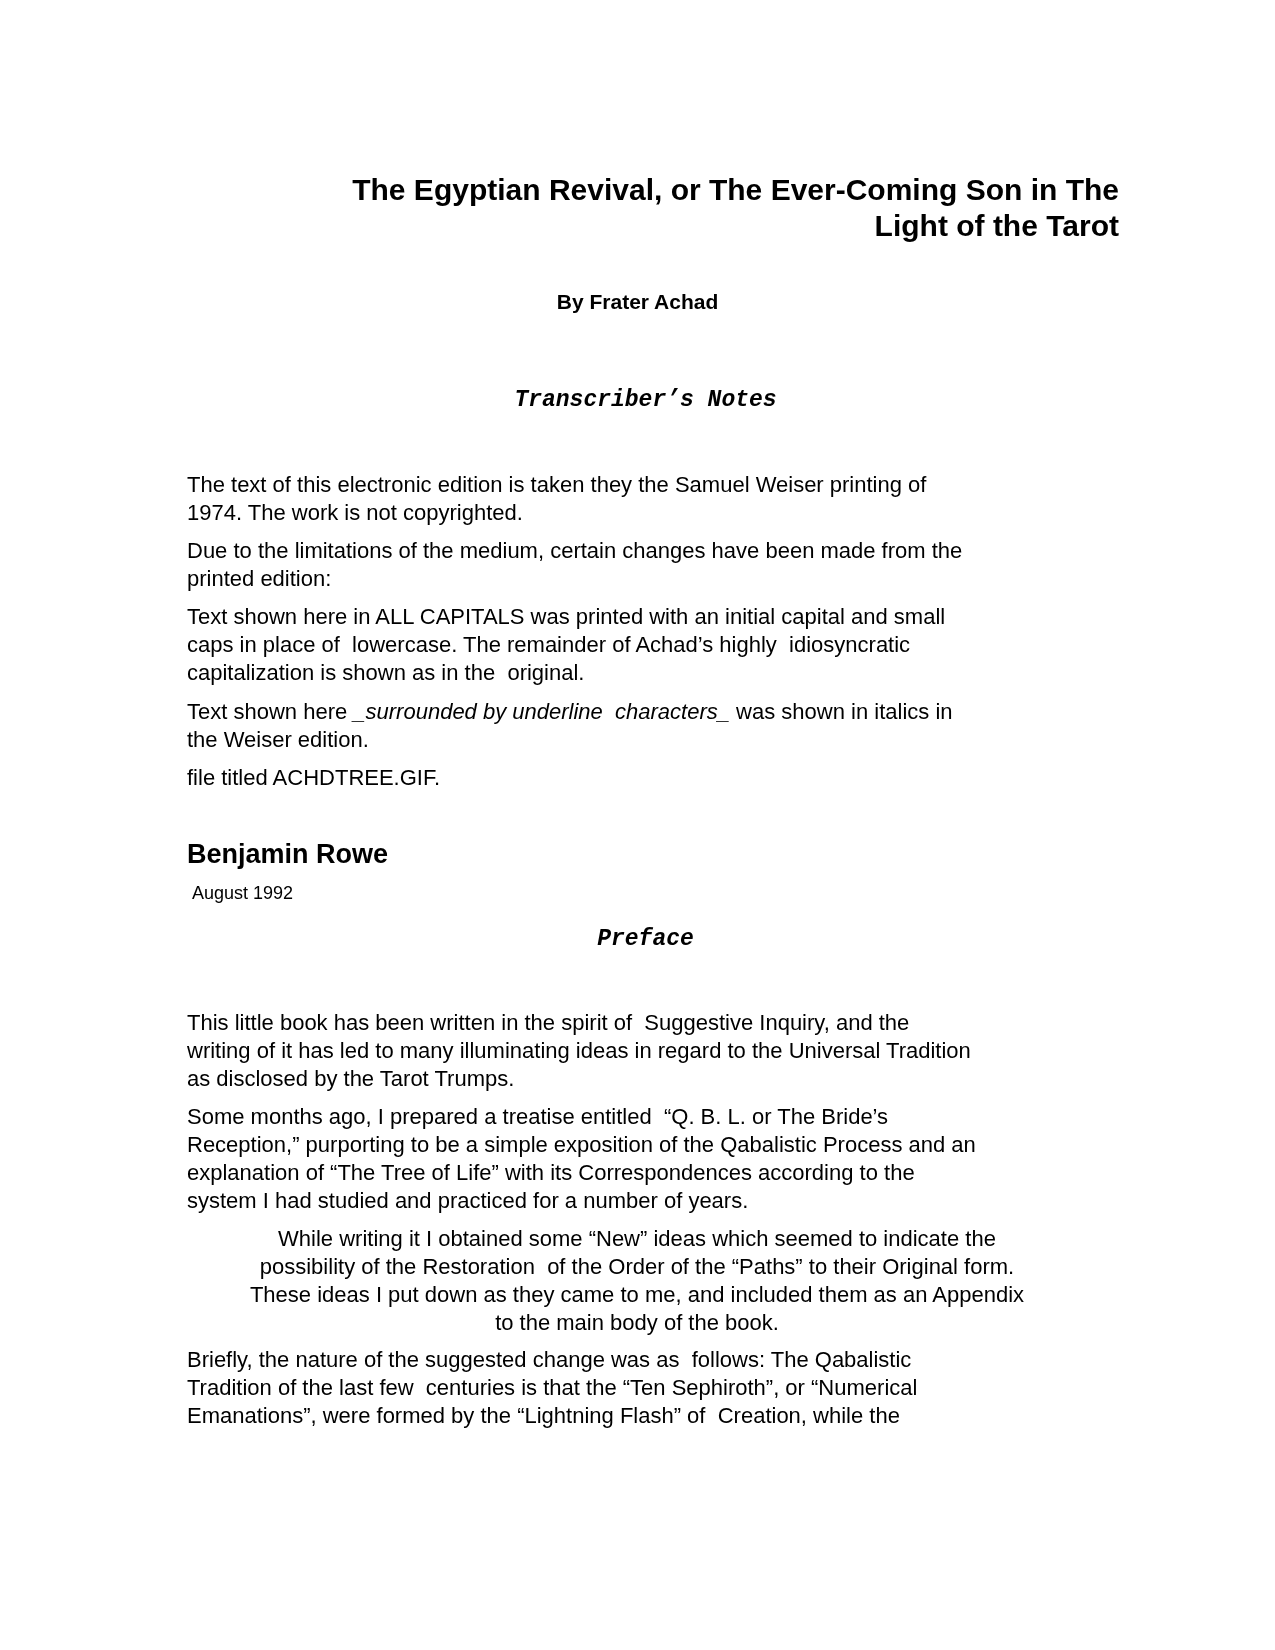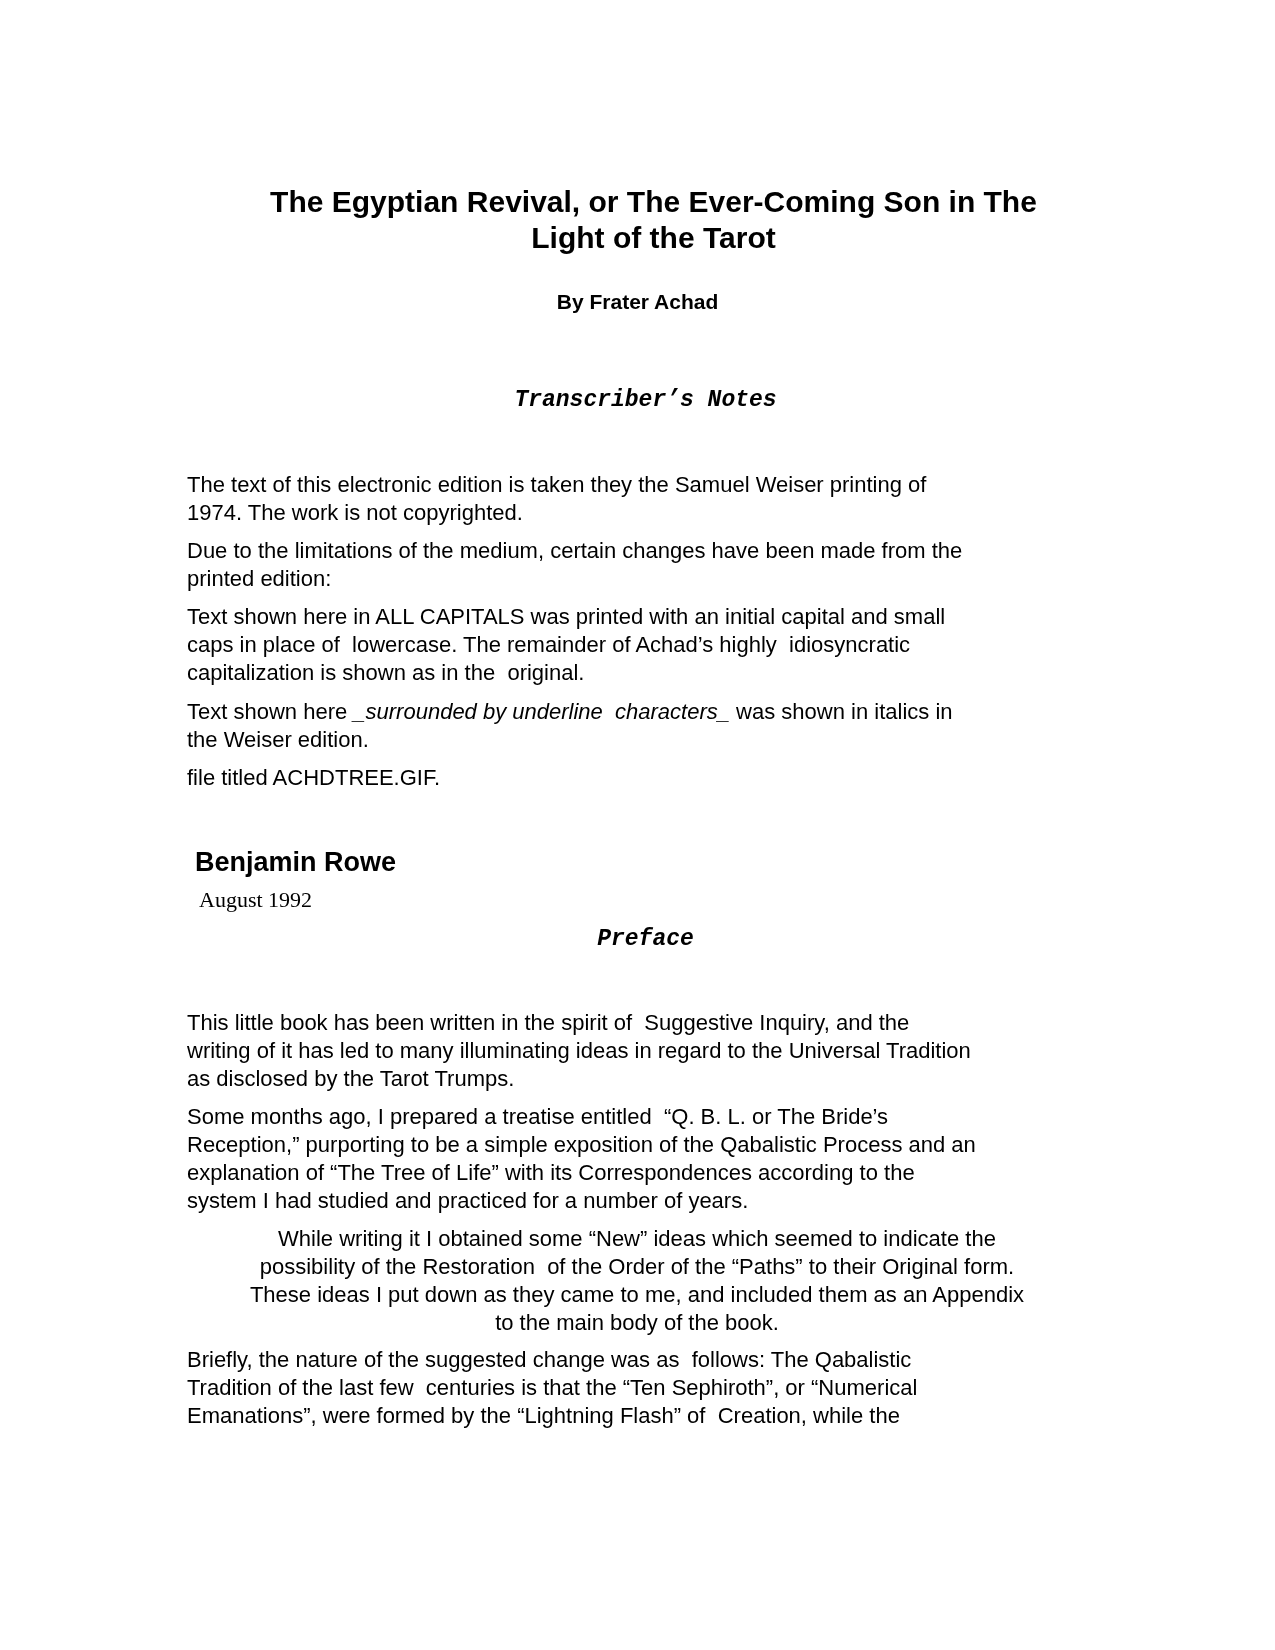--- a/index.html
+++ b/index.html
@@ -1,44 +1,44 @@
 <!DOCTYPE html>
 <html><head>
   <meta charset="utf-8">
   <style>
     html, body { margin: 0; padding: 0; background: #ffffff; }
     body { width: 1275px; height: 1650px; position: relative; overflow: hidden; color: #000; }
     .page { position: absolute; left: 0; top: 0; width: 1275px; height: 1650px; }
     .title {
       position: absolute; left: 160px; width: 955px; top: 168px;
-      text-align: center; font-family: "Liberation Sans", sans-serif;
-      font-weight: bold; font-size: 30px; line-height: 36px; margin: 16px;
+      text-align: right; font-family: "Liberation Sans", sans-serif;
+      font-weight: bold; font-size: 30px; line-height: 36px; margin: 4px;
     }
     .author {
       position: absolute; left: 160px; width: 955px; top: 284px;
       text-align: center; font-family: "Liberation Sans", sans-serif;
       font-weight: bold; font-size: 21px; line-height: 36px; margin: 0;
     }
     .section-heading {
       position: absolute; left: 160px; width: 955px;
       text-align: center; font-family: "Liberation Mono", monospace;
       font-weight: bold; font-style: italic; font-size: 23px; line-height: 28px; margin: 8px;
     }
     .para {
       position: absolute; left: 187px; width: 900px;
       font-family: "Liberation Sans", sans-serif; font-size: 22px; line-height: 28px; margin: 0;
       white-space: pre-wrap;
     }
     .sig-name {
       position: absolute; left: 187px; top: 838px;
-      font-family: "Liberation Sans", sans-serif; font-weight: bold; font-size: 27px; line-height: 32px; margin: 8px;
+      font-family: "Liberation Sans", sans-serif; font-weight: bold; font-size: 27px; line-height: 32px; margin: 0;
     }
     .sig-date {
       position: absolute; left: 187px; top: 874px;
-      font-family: Liberation Serif, serif; font-size: 22px; line-height: 28px; margin: 12px;
+      font-family: Liberation Sans, sans-serif; font-size: 18px; line-height: 28px; margin: 5px;
     }
     .line { display: block; }
     .it { font-style: italic; }
   </style>
 </head>
 <body>
 
 <div class="page">
 
   <h1 class="title">

